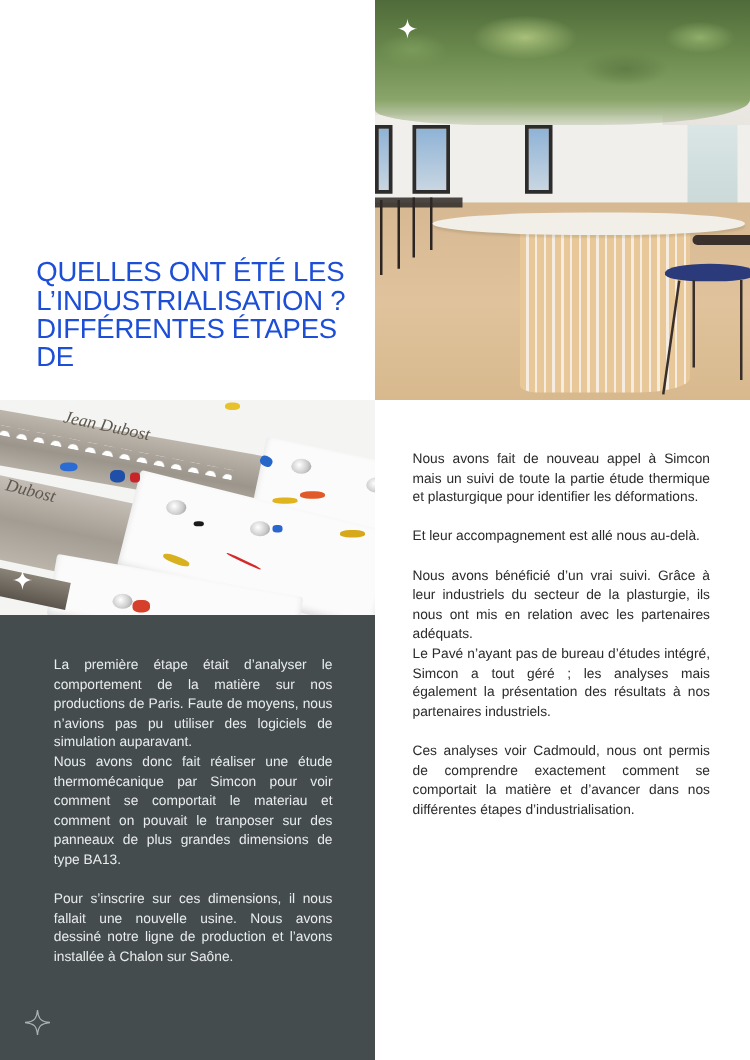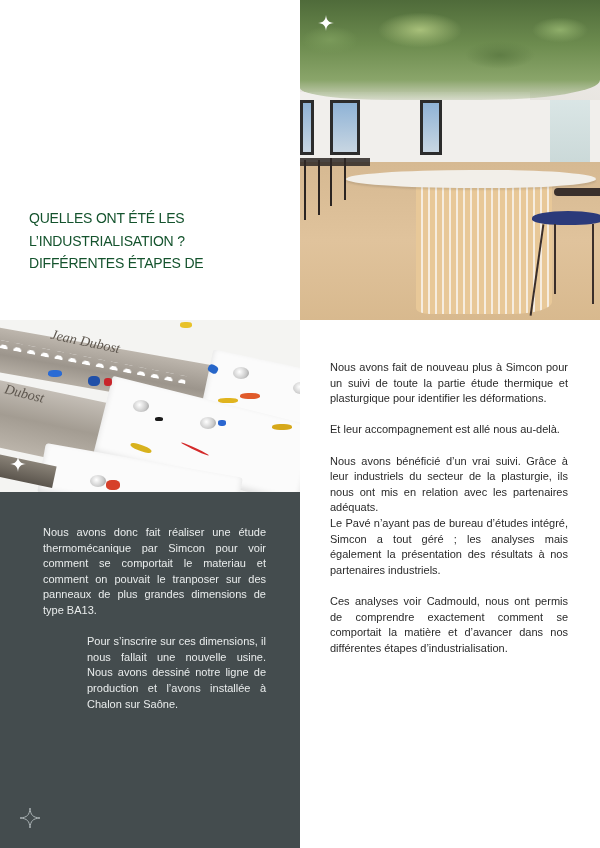--- a/index.html
+++ b/index.html
@@ -5,21 +5,21 @@
     * { margin: 0; padding: 0; box-sizing: border-box; }
     html, body { width: 600px; height: 848px; overflow: hidden; background: #ffffff; }
     body { position: relative; font-family: "Liberation Sans", "DejaVu Sans", sans-serif; }
 
     .page { position: relative; width: 600px; height: 848px; background: #ffffff; }
 
     
     .heading {
       position: absolute; left: 29px; top: 207px; width: 265px;
       font-family: "Liberation Sans", sans-serif;
-      font-size: 14px; line-height: 22.5px; color: #14532d;
+      font-size: 22px; line-height: 22.5px; color: #1d4ed8;
       letter-spacing: -0.2px; font-weight: normal;
     }
 
     
     .office-img {
       position: absolute; left: 300px; top: 0; width: 300px; height: 320px;
       overflow: hidden; background: #e9e6e1;
     }
     .office-img .ceiling {
       position: absolute; left: 0; top: 0; width: 100%; height: 100px;
@@ -116,21 +116,21 @@
       position: absolute; left: 0; top: 492px; width: 300px; height: 356px;
       background: #444c4e;
     }
     .dark-text {
       position: absolute; left: 43px; top: 525px; width: 223px;
       font-family: "Liberation Sans", sans-serif;
       font-size: 11px; line-height: 15.6px; color: #e9ecec;
       text-align: justify;
     }
     .dark-text p { margin: 0; }
-    .dark-text p.gap { margin-top: 15.6px; margin-left: 44px; }
+    .dark-text p.gap { margin-top: 15.6px; }
 
     
     .right-text {
       position: absolute; left: 330px; top: 360px; width: 238px;
       font-family: "Liberation Sans", sans-serif;
       font-size: 11px; line-height: 15.6px; color: #2a2a2a;
       text-align: justify;
     }
     .right-text p { margin: 0; }
     .right-text p.gap { margin-top: 15.6px; }
@@ -207,25 +207,26 @@
       <path d="M8 0 C8.6 5.5 10.5 7.4 16 8 C10.5 8.6 8.6 10.5 8 16 C7.4 10.5 5.5 8.6 0 8 C5.5 7.4 7.4 5.5 8 0 Z" fill="#ffffff"></path>
     </svg>
   </div>
 
   <div class="dark-panel">
     <svg class="sparkle" style="left:20px; top:316px; width:20px; height:20px;" viewBox="0 0 16 16">
       <path d="M8 0 C8.5 5.8 10.2 7.5 16 8 C10.2 8.5 8.5 10.2 8 16 C7.5 10.2 5.8 8.5 0 8 C5.8 7.5 7.5 5.8 8 0 Z" fill="none" stroke="#aab2b4" stroke-width="0.8"></path>
     </svg>
   </div>
   <div class="dark-text">
+    <p>La première étape était d’analyser le comportement de la matière sur nos productions de Paris. Faute de moyens, nous n’avions pas pu utiliser des logiciels de simulation auparavant.</p>
     <p>Nous avons donc fait réaliser une étude thermomécanique par Simcon pour voir comment se comportait le materiau et comment on pouvait le tranposer sur des panneaux de plus grandes dimensions de type BA13.</p>
     <p class="gap">Pour s’inscrire sur ces dimensions, il nous fallait une nouvelle usine. Nous avons dessiné notre ligne de production et l’avons installée à Chalon sur Saône.</p>
   </div>
 
   <div class="right-text">
-    <p>Nous avons fait de nouveau plus à Simcon pour un suivi de toute la partie étude thermique et plasturgique pour identifier les déformations.</p>
+    <p>Nous avons fait de nouveau appel à Simcon mais un suivi de toute la partie étude thermique et plasturgique pour identifier les déformations.</p>
     <p class="gap">Et leur accompagnement est allé nous au-delà.</p>
     <p class="gap">Nous avons bénéficié d’un vrai suivi. Grâce à leur industriels du secteur de la plasturgie, ils nous ont mis en relation avec les partenaires adéquats.</p>
     <p>Le Pavé n’ayant pas de bureau d’études intégré, Simcon a tout géré ; les analyses mais également la présentation des résultats à nos partenaires industriels.</p>
     <p class="gap">Ces analyses voir Cadmould, nous ont permis de comprendre exactement comment se comportait la matière et d’avancer dans nos différentes étapes d’industrialisation.</p>
   </div>
 
 </div>
 
 </body></html>

